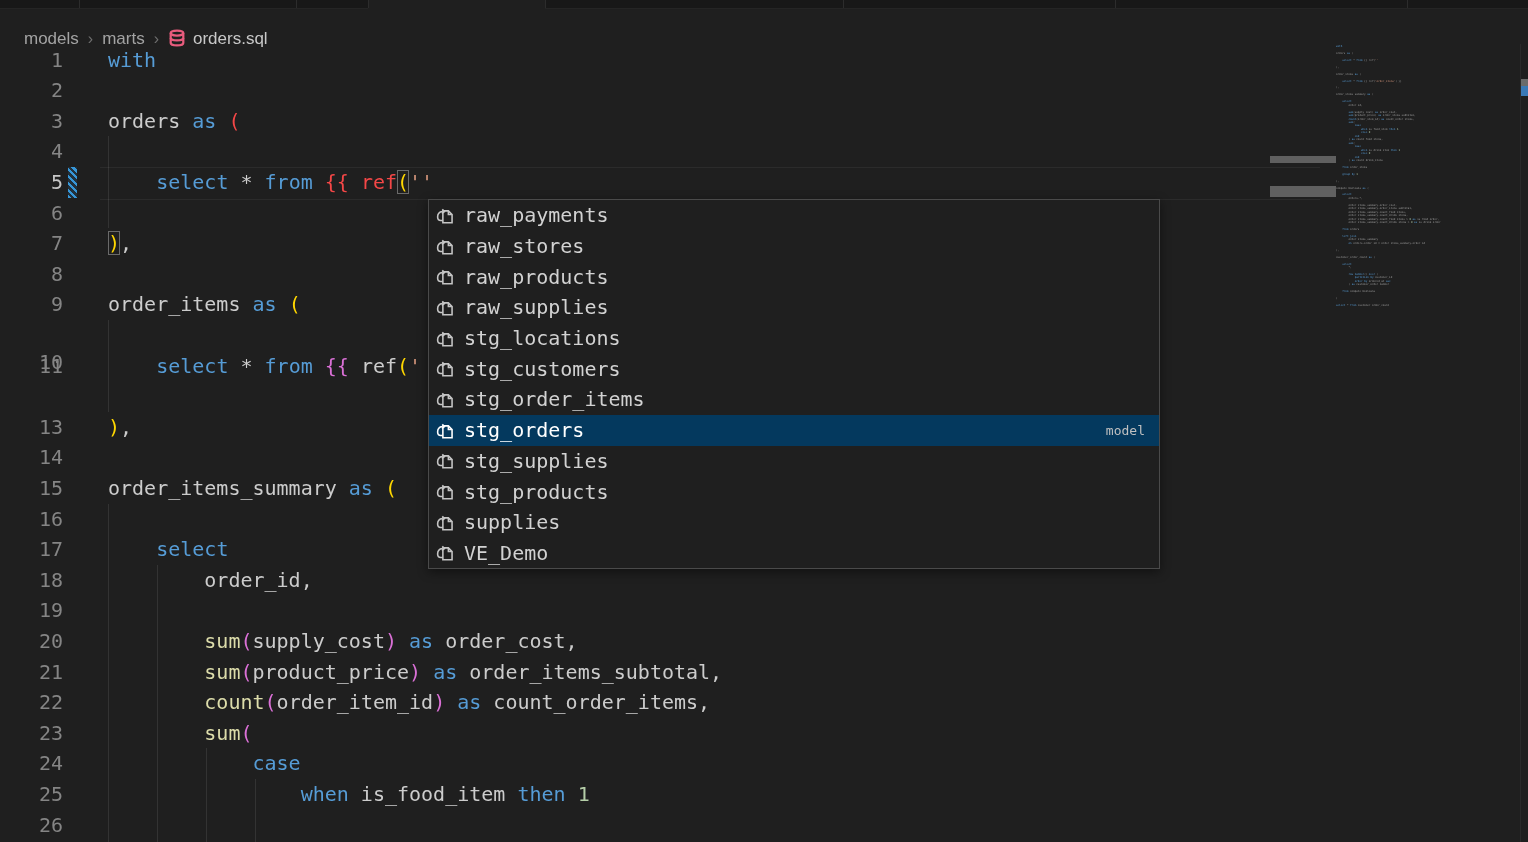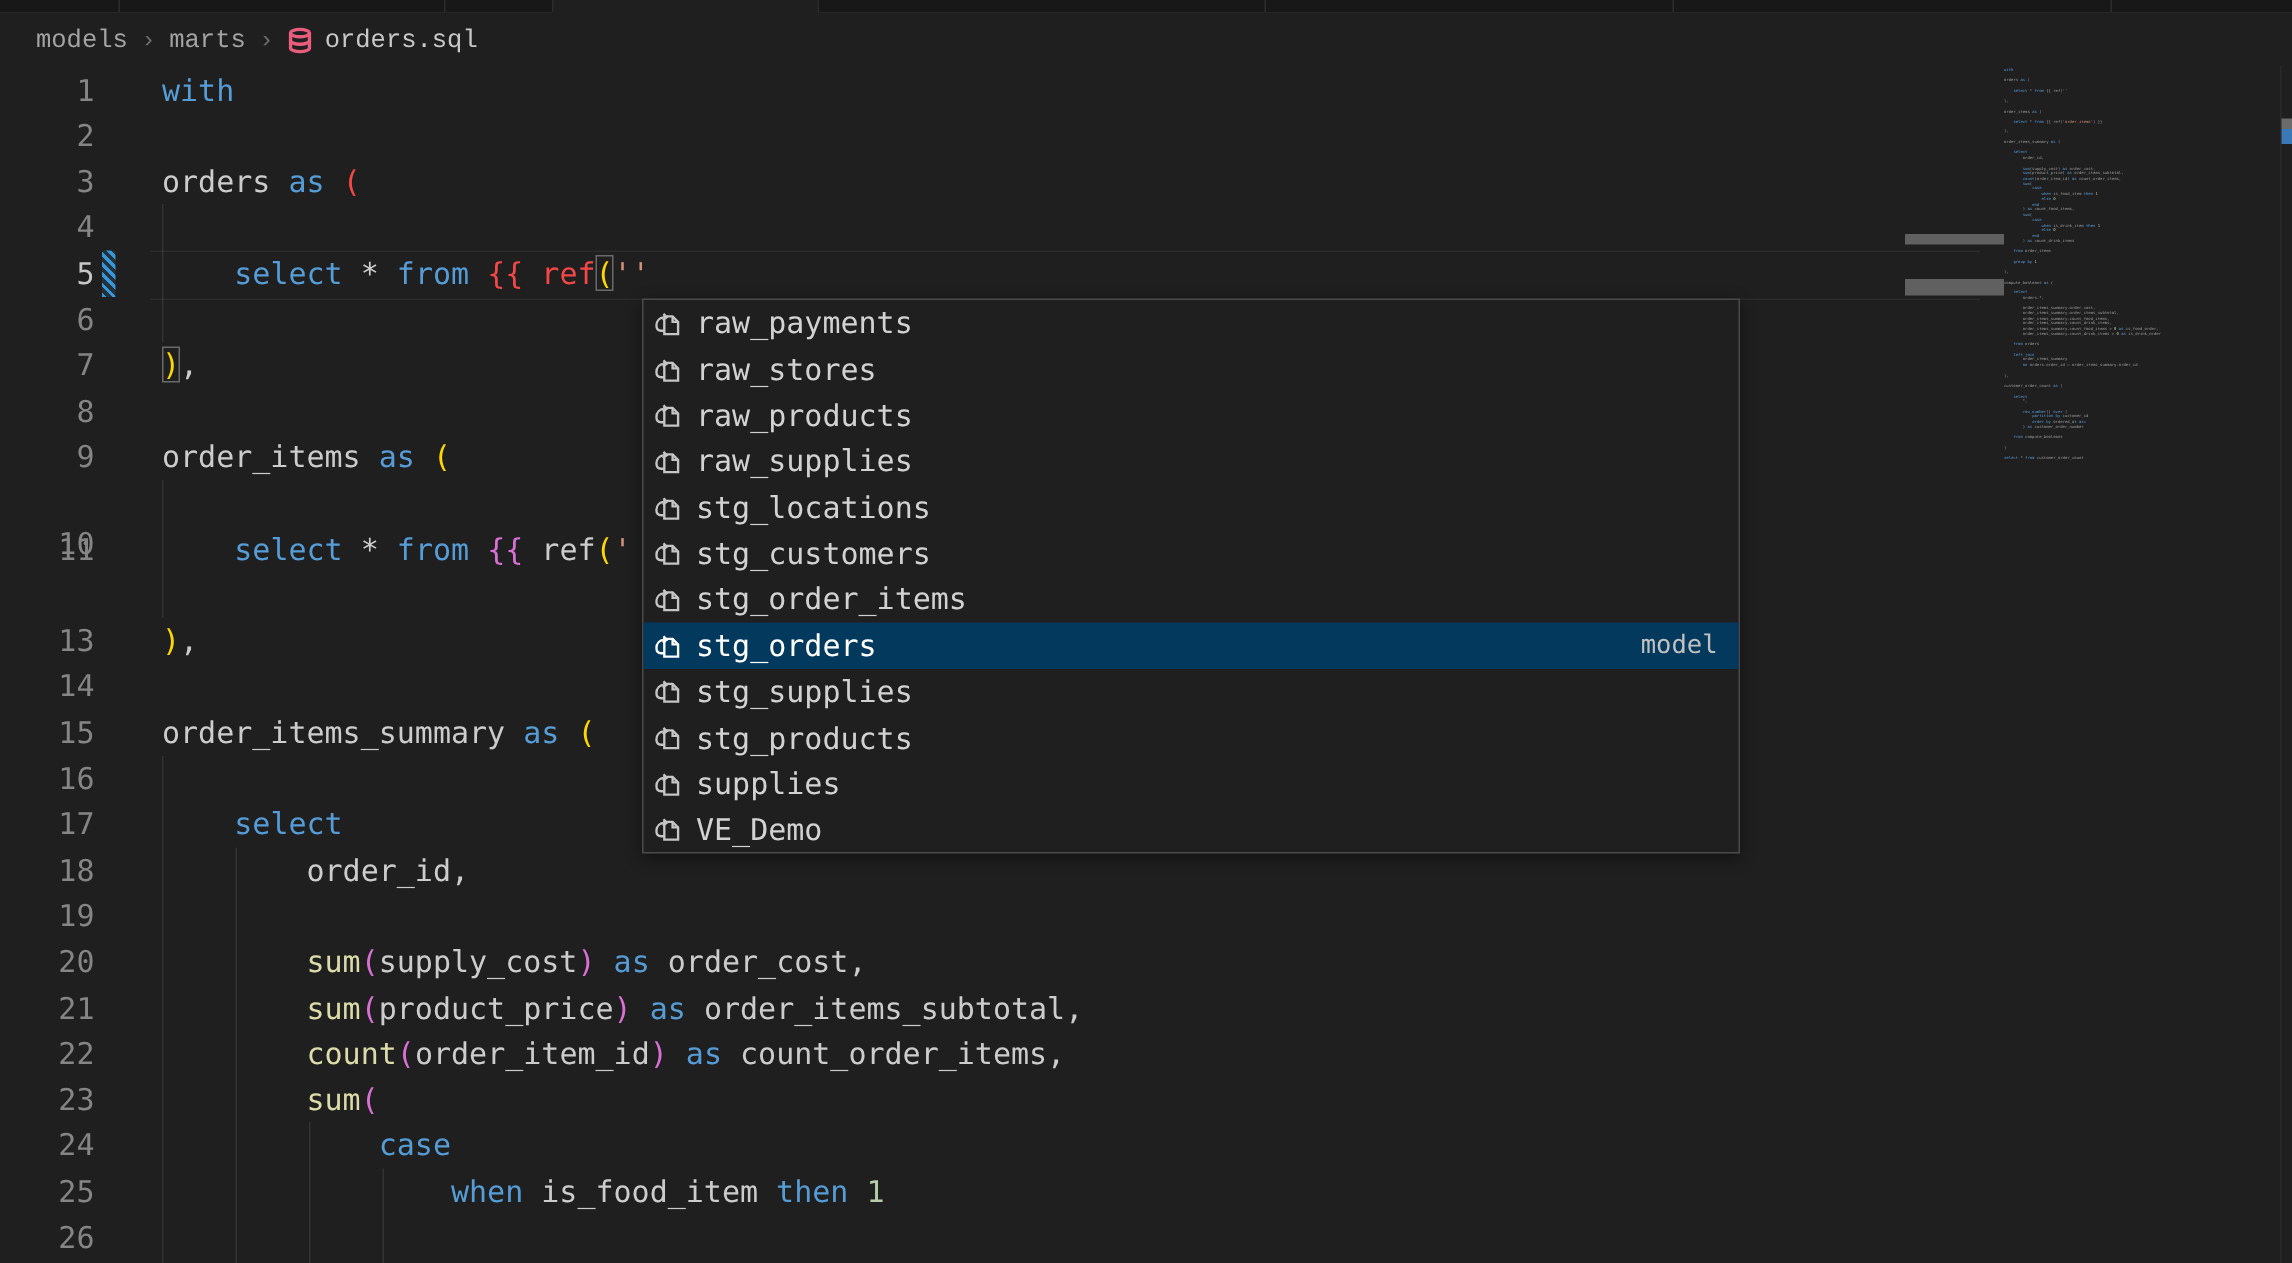--- a/index.html
+++ b/index.html
@@ -3,22 +3,22 @@
 <meta charset="utf-8">
 <style>
   html,body{margin:0;padding:0;background:#1f1f1f;}
   #screen{position:relative;width:1528px;height:842px;background:#1f1f1f;overflow:hidden;
           font-family:"DejaVu Sans Mono","Liberation Mono",monospace;}
   
   #tabbar{position:absolute;left:0;top:0;width:1528px;height:8px;background:#181818;border-bottom:1px solid #252525;}
   .tabsep{position:absolute;top:0;width:1px;height:8px;background:#2c2c2c;}
   #activetab{position:absolute;left:368px;top:0;width:177px;height:9px;background:#1f1f1f;}
   
-  #breadcrumb{position:absolute;left:24px;top:14px;height:26px;display:flex;align-items:center;
-              font-family:Liberation Mono, monospace;font-size:17px;color:#a3a3a3;}
+  #breadcrumb{position:absolute;left:24px;top:26px;height:26px;display:flex;align-items:center;
+              font-family:Liberation Sans, sans-serif;font-size:17px;color:#a3a3a3;}
   #breadcrumb .crumb{cursor:pointer;}
   #breadcrumb .sep{margin:0 9px;color:#6d6d6d;font-size:16px;}
   #breadcrumb .file{color:#c8c8c8;display:flex;align-items:flex-start;}
   #breadcrumb svg{margin-right:7px;}
   
   #editor{position:absolute;left:0;top:0;width:1528px;height:842px;}
   .code-row{position:absolute;left:0;height:31px;width:1528px;white-space:pre;font-size:20px;line-height:31px;}
   .ln{position:absolute;left:0;width:63px;text-align:right;color:#858585;}
   .ln.active{color:#c6c6c6;}
   .ct{position:absolute;left:108px;}
@@ -30,21 +30,21 @@
            border-bottom:1px solid rgba(255,255,255,0.055);}
   #modmark{position:absolute;left:68px;width:9px;height:31px;
            background:repeating-linear-gradient(45deg,#3696d8 0 2.2px,rgba(54,150,216,0.15) 2.2px 4.8px);}
   
   #suggest{position:absolute;left:428px;top:199px;width:730px;background:#1f1f1f;border:1px solid #4a4a4a;
            box-shadow:0 3px 10px rgba(0,0,0,0.45);}
   .sug-row{position:relative;height:30.7px;display:flex;align-items:center;padding:0 14px 0 6px;cursor:pointer;}
   .sug-row.sel{background:#04395e;}
   .sug-row .label{font-size:20px;color:#d2d2d2;margin-left:8px;flex:1;}
   .sug-row.sel .label{color:#ffffff;}
-  .sug-row .detail{font-size:17px;color:#c0c0c0;}
+  .sug-row .detail{font-size:13px;color:#c0c0c0;}
   .sug-row svg{flex:none;}
   
   #minimap{position:absolute;left:1336px;top:45px;width:182px;cursor:pointer;}
   .mini{white-space:pre;font-size:2.6px;line-height:3.45px;color:#9c9c9c;}
   .mini b{color:#569cd6;font-weight:normal;}
   .mini i, .mini i b{color:#ce9178;font-style:normal;}
   .mini u{color:#b5cea8;text-decoration:none;}
   .mini-dec{position:absolute;background:rgba(150,150,150,0.55);}
   #ovr-line{position:absolute;left:1520px;top:44px;width:1px;height:798px;background:rgba(255,255,255,0.05);}
   .ovr-mark{position:absolute;left:1521px;width:7px;}

